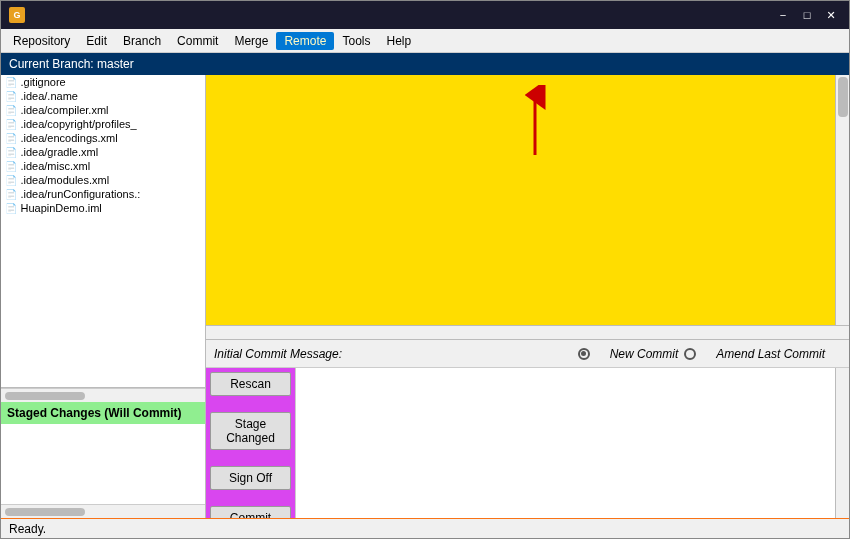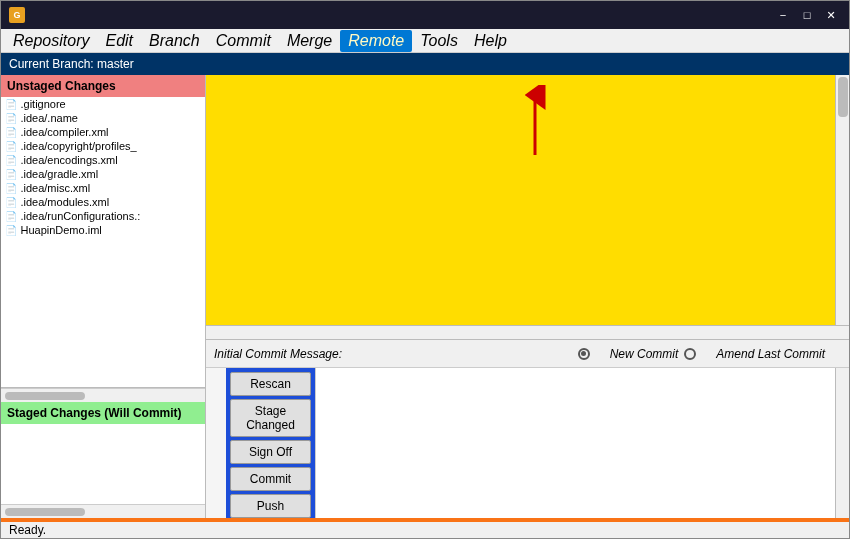--- a/index.html
+++ b/index.html
@@ -75,24 +75,23 @@
       display: flex;
       align-items: center;
       height: 24px;
       padding: 0 4px;
       border-bottom: 1px solid #ccc;
       flex-shrink: 0;
     }
     .menu-item {
       padding: 2px 8px;
       cursor: pointer;
-      font-size: 16px;
+      font-size: 12px;
       color: #000;
       border-radius: 2px;
-      font-style: italic;
     }
     .menu-item.active { background: #0078d4; color: #fef9c3; }
 
     
     .branch-bar {
       background: #003366;
       color: white;
       padding: 3px 8px;
       font-size: 12px;
       height: 22px;
@@ -277,25 +276,24 @@
     .commit-body {
       display: flex;
       height: 150px;
     }
 
     .commit-buttons {
       width: 90px;
       flex-shrink: 0;
       display: flex;
       flex-direction: column;
-      gap: 3px;
+      gap: 16px;
       padding: 4px;
-      background: #1d4ed8;
+      background: #d946ef;
       border-right: 1px solid #ccc;
-      margin-left: 20px;
     }
 
     .action-btn {
       padding: 4px 6px;
       font-size: 12px;
       background: #e0e0e0;
       border: 1px solid #999;
       border-radius: 2px;
       cursor: pointer;
       text-align: center;
@@ -320,21 +318,21 @@
 
     .right-vscroll {
       width: 14px;
       background: #f0f0f0;
       border-left: 1px solid #bbb;
     }
 
     
     .status-bar {
       background: #f0f0f0;
-      border-top: 4px solid #f97316;
+      border-top: 1px solid #f97316;
       padding: 2px 8px;
       font-size: 12px;
       height: 20px;
       display: flex;
       align-items: center;
     }
 
     
     ::-webkit-scrollbar { width: 12px; height: 12px; }
     ::-webkit-scrollbar-track { background: #f0f0f0; }
@@ -375,21 +373,20 @@
   </div>
 
   <div class="branch-bar">
     <span>Current Branch: master</span>
   </div>
 
   <div class="main-content">
 
     <div class="left-panel">
 
-      <div class="section-header unstaged">Unstaged Changes</div>
       <div class="file-list">
         <div class="file-list-inner">
           <div class="file-item">
             <span class="file-icon">📄</span>
             <span>.gitignore</span>
           </div>
           <div class="file-item">
             <span class="file-icon">📄</span>
             <span>.idea/.name</span>
           </div>

